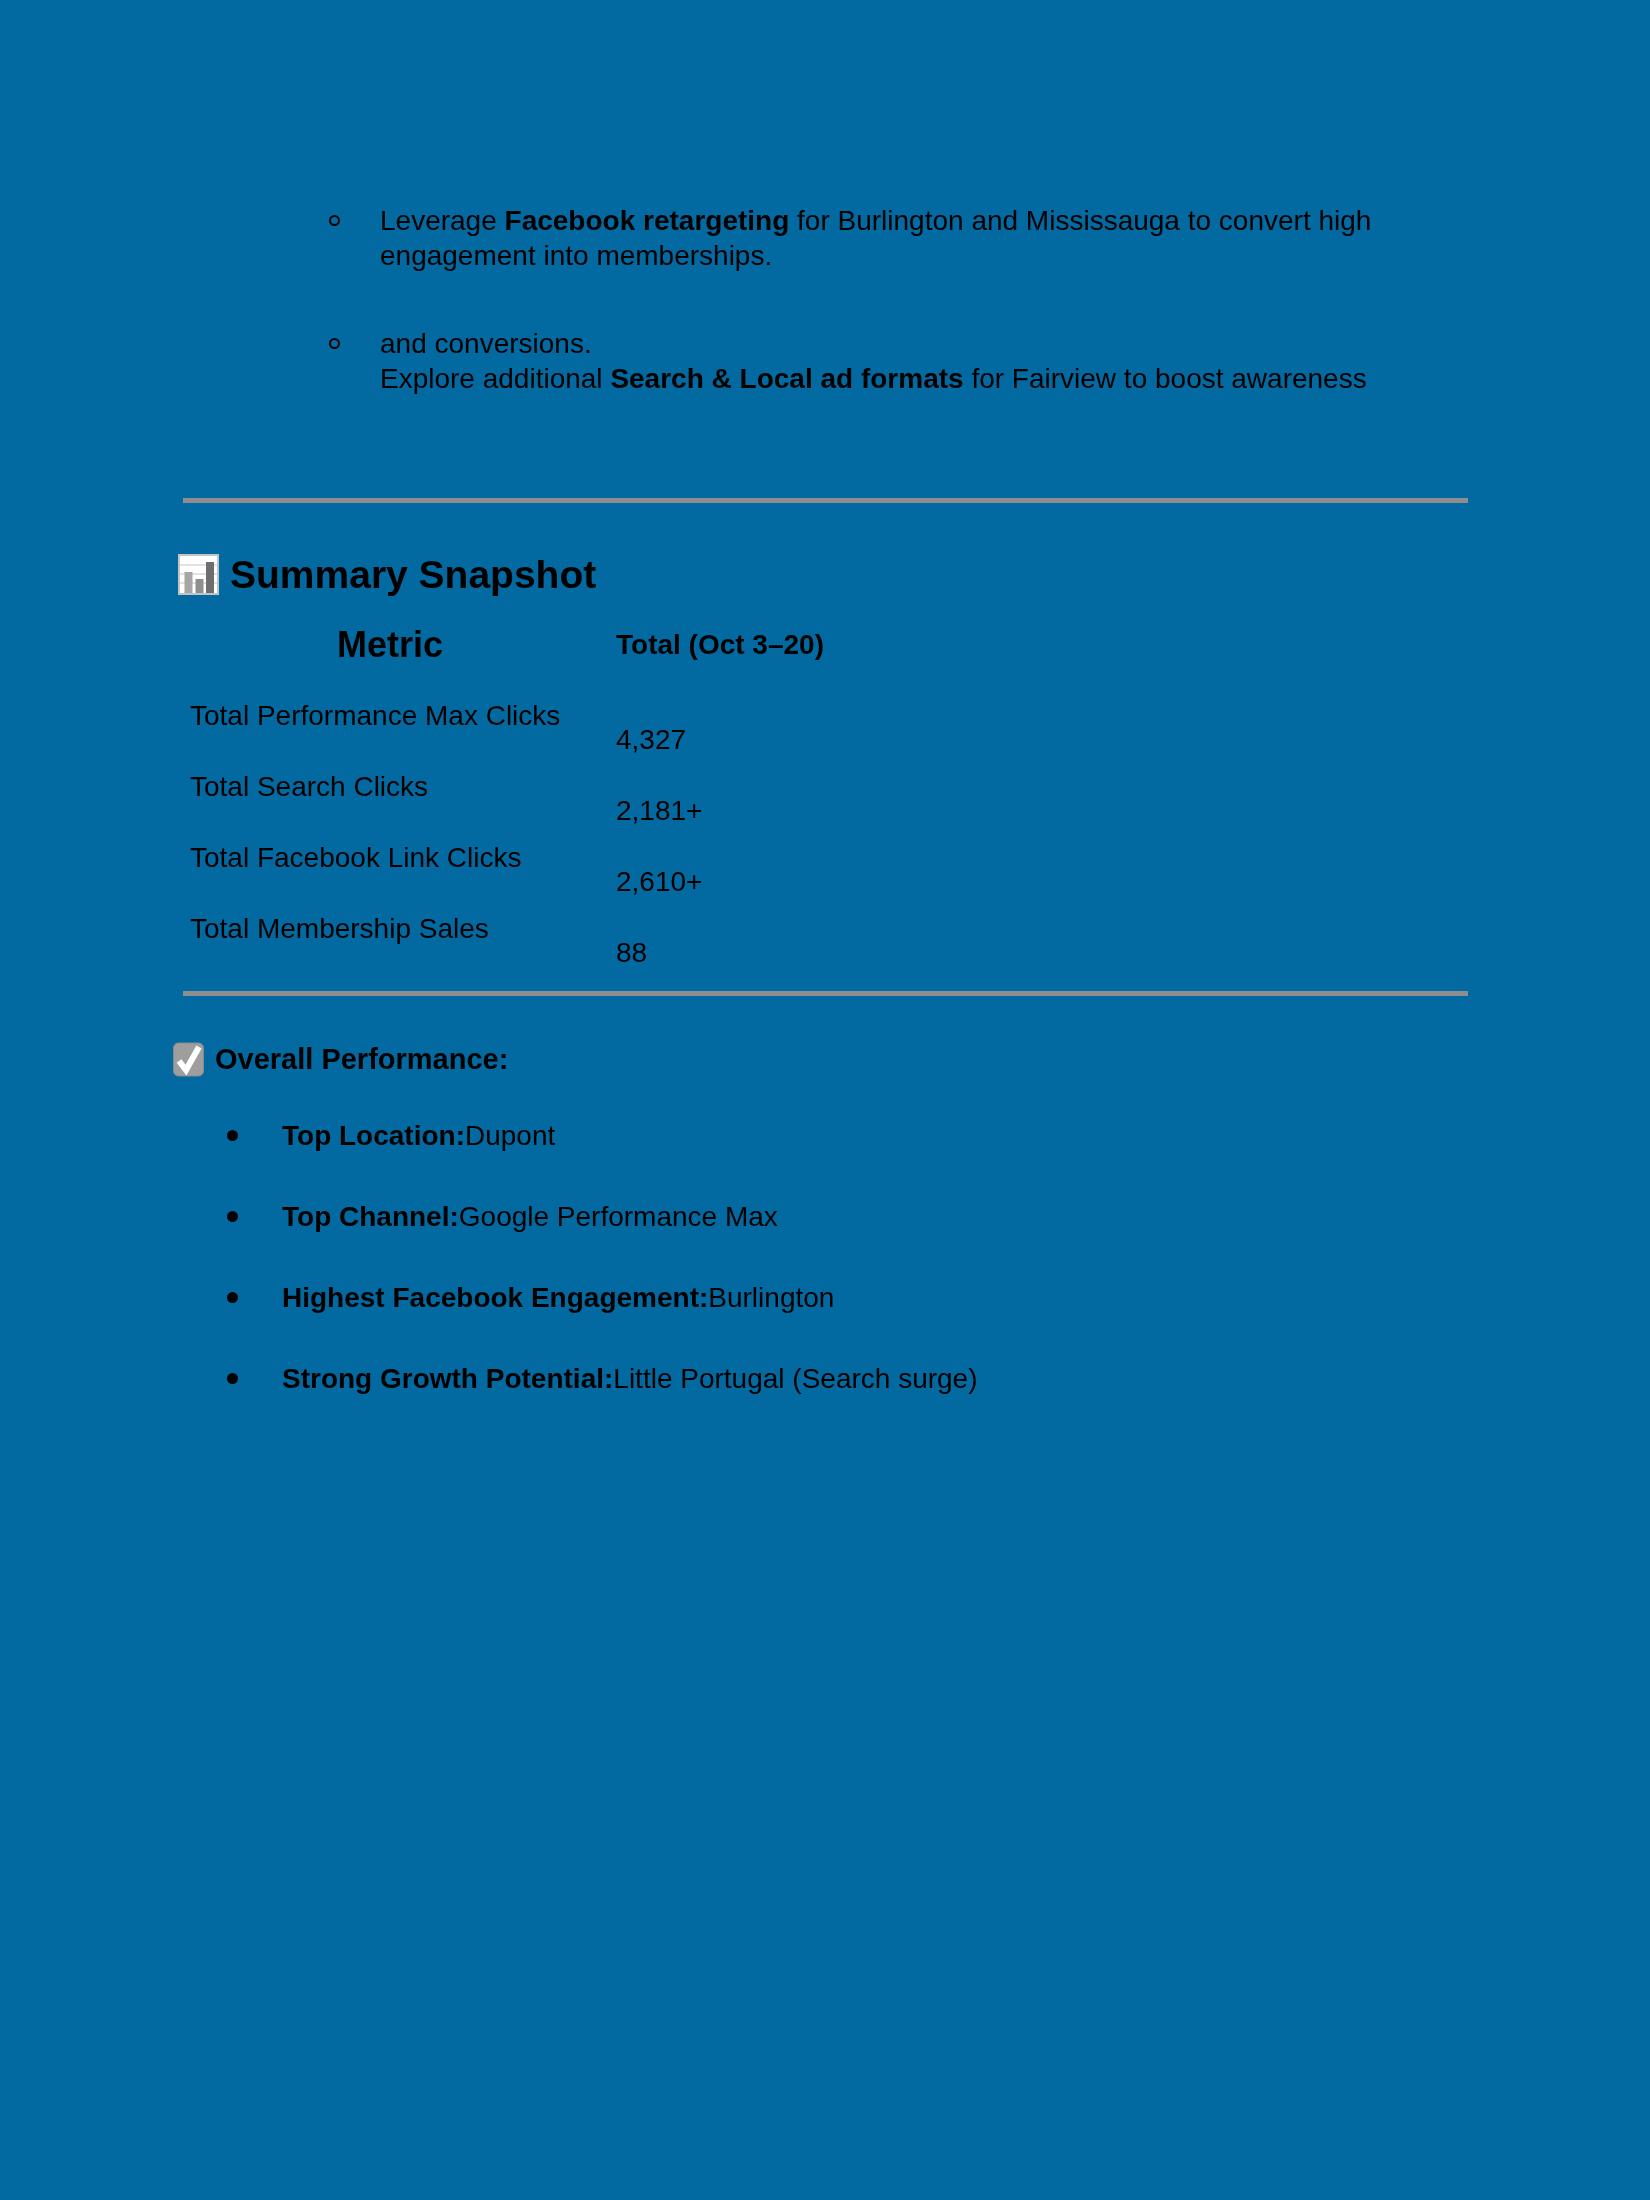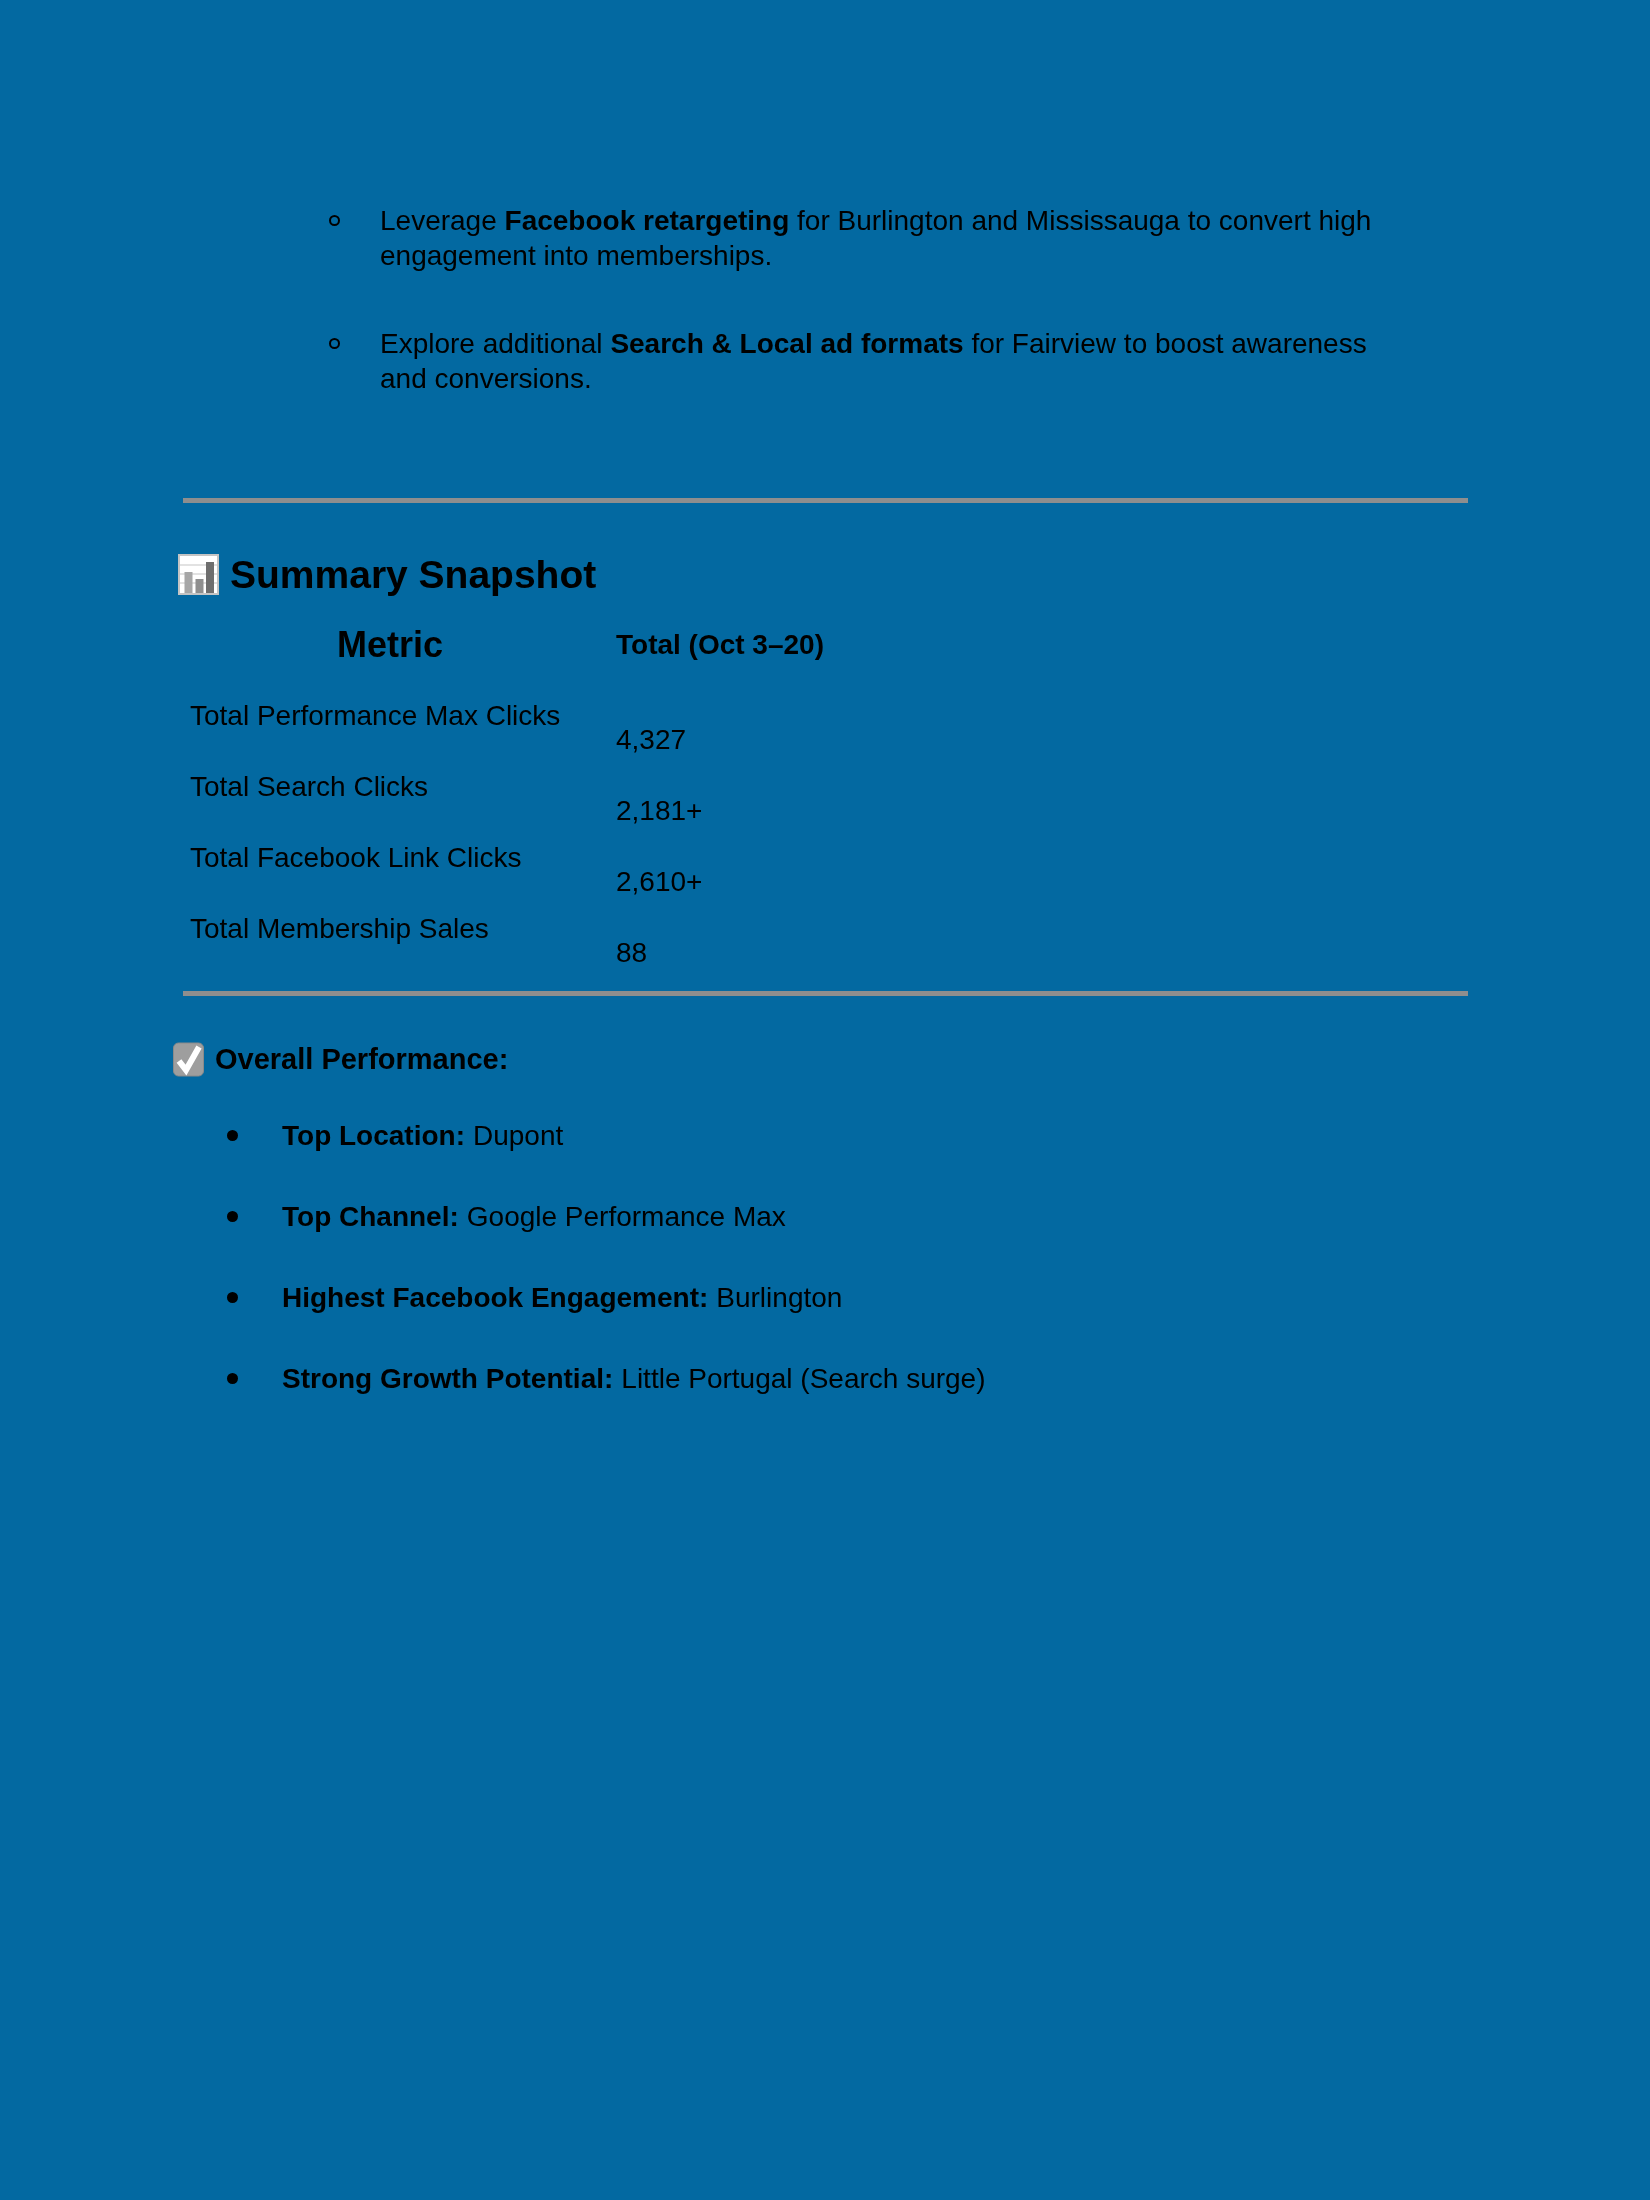--- a/index.html
+++ b/index.html
@@ -57,37 +57,37 @@
   .td-metric {
     position: absolute; left: 190px;
     font-size: 28px; line-height: 35px; font-weight: 400;
   }
   .td-value {
     position: absolute; left: 616px;
     font-size: 28px; line-height: 35px; font-weight: 400; margin-top: 24px;
   }
 
   .ov-label { font-weight: 700; }
-  .ov-value { font-weight: 400; margin-left: 8px; }
+  .ov-value { font-weight: 400; }
 </style>
 </head>
 <body>
 
 <div class="page">
 
   <span class="circle-bullet" style="left:329px; top:215px;"></span>
   <div class="abs body-text" style="left:380px; top:203px; width:1010px;">
     <div><span>Leverage </span><span class="seg-b">Facebook retargeting</span><span> for Burlington and Mississauga to convert high</span></div>
     <div><span>engagement into memberships.</span></div>
   </div>
 
   <span class="circle-bullet" style="left:329px; top:338px;"></span>
   <div class="abs body-text" style="left:380px; top:326px; width:1010px;">
+    <div><span>and conversions.</span></div>
     <div><span>Explore additional </span><span class="seg-b">Search &amp; Local ad formats</span><span> for Fairview to boost awareness</span></div>
-    <div><span>and conversions.</span></div>
   </div>
 
   <div class="divider" style="top:498px;"></div>
 
   <span class="abs" style="left:178px; top:554px; width:41px; height:41px;">
     <svg width="41" height="41" viewBox="0 0 41 41" xmlns="http://www.w3.org/2000/svg">
       <rect x="1" y="1" width="39" height="39" fill="#ffffff" stroke="#c4c4c4" stroke-width="2"></rect>
       <line x1="2" y1="11" x2="39" y2="11" stroke="#d9d9d9" stroke-width="1.5"></line>
       <line x1="2" y1="20" x2="39" y2="20" stroke="#d9d9d9" stroke-width="1.5"></line>
       <line x1="2" y1="29" x2="39" y2="29" stroke="#d9d9d9" stroke-width="1.5"></line>

